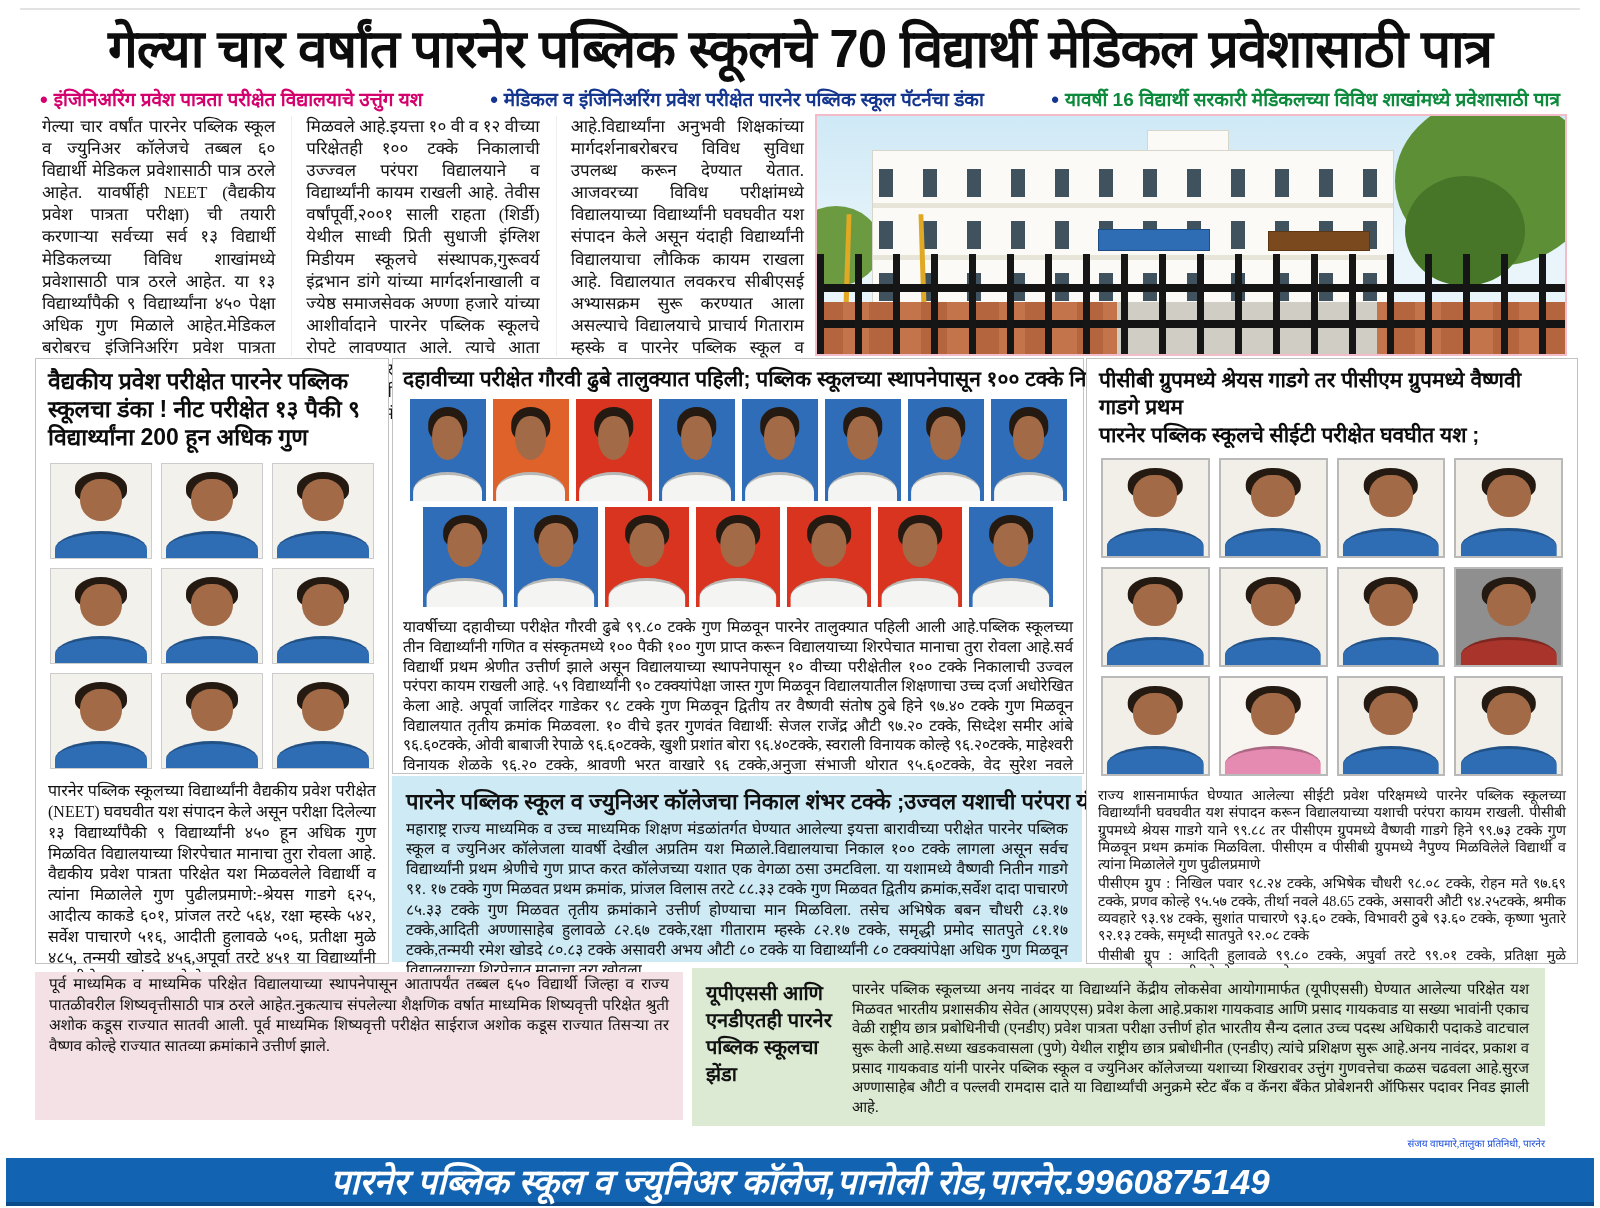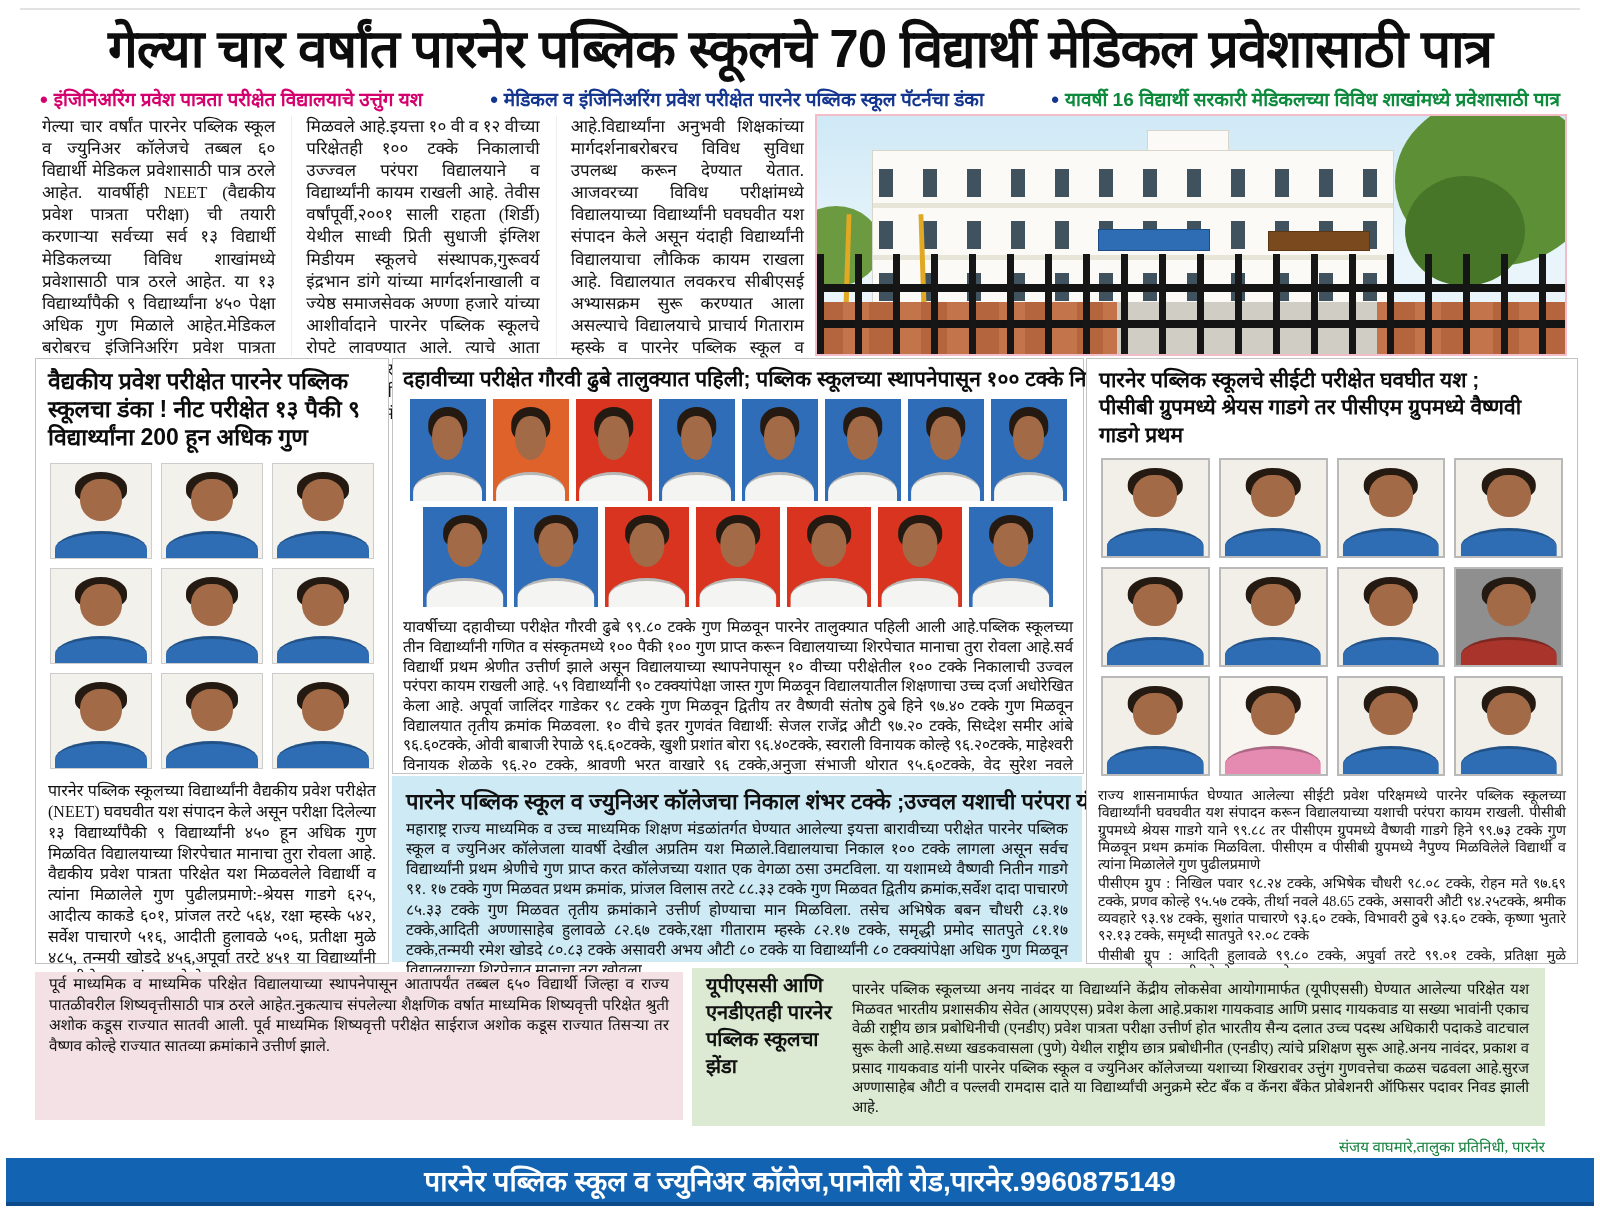--- a/index.html
+++ b/index.html
@@ -89,29 +89,29 @@
     font-size:22px;padding:9px 14px 2px;white-space:nowrap;}
   .blue-box .box-body{font-size:15.5px;line-height:1.3;text-align:justify;padding:2px 14px;}
 
   .pink-box{position:absolute;left:35px;top:972px;width:648px;height:148px;background:#f3e1e6;}
   .pink-box .box-heading{font-family:"Liberation Sans","DejaVu Sans",sans-serif;font-weight:bold;
     font-size:21px;padding:10px 14px 2px;white-space:nowrap;}
   .pink-box .box-body{font-size:15.3px;line-height:1.35;text-align:justify;padding:2px 14px;}
 
   .green-box{position:absolute;left:692px;top:968px;width:853px;height:158px;background:#dcead4;display:flex;}
   .green-title{width:128px;font-family:"Liberation Sans","DejaVu Sans",sans-serif;font-weight:bold;
-    font-size:20px;line-height:1.35;padding:4px 4px 0 14px;}
+    font-size:20px;line-height:1.35;padding:12px 4px 0 14px;}
   .green-body{flex:1;font-size:14.8px;line-height:1.33;text-align:justify;padding:12px 16px 0 14px;}
 
-  .byline{position:absolute;right:55px;top:1136px;font-size:15px;color:#15803d;}
+  .byline{position:absolute;right:55px;top:1136px;font-size:10px;color:#1d4ed8;}
 
   .footer-banner{position:absolute;left:6px;top:1158px;width:1588px;height:44px;background:#1263b2;
     border-bottom:4px solid #0c4a8a;display:flex;align-items:center;justify-content:center;}
   .footer-banner .txt{color:#ffffff;font-family:"Liberation Sans","DejaVu Sans",sans-serif;
-    font-weight:bold;font-size:28px;white-space:nowrap;}
+    font-weight:bold;font-size:35px;white-space:nowrap;font-style:italic;}
 </style>
 </head>
 <body>
 
 <div class="page">
 
   <div class="headline">गेल्या चार वर्षांत पारनेर पब्लिक स्कूलचे 70 विद्यार्थी मेडिकल प्रवेशासाठी पात्र</div>
   <div class="subheads">
     <div class="subhead sh1">
       <span class="bullet b1">•</span>
@@ -293,22 +293,22 @@
     <div class="body-text mid-body">यावर्षीच्या दहावीच्या परीक्षेत गौरवी ढुबे ९९.८० टक्के गुण मिळवून पारनेर तालुक्यात पहिली आली आहे.पब्लिक स्कूलच्या तीन विद्यार्थ्यांनी गणित व संस्कृतमध्ये १०० पैकी १०० गुण प्राप्त करून विद्यालयाच्या शिरपेचात मानाचा तुरा रोवला आहे.सर्व विद्यार्थी प्रथम श्रेणीत उत्तीर्ण झाले असून विद्यालयाच्या स्थापनेपासून १० वीच्या परीक्षेतील १०० टक्के निकालाची उज्वल परंपरा कायम राखली आहे. ५९ विद्यार्थ्यांनी ९० टक्क्यांपेक्षा जास्त गुण मिळवून विद्यालयातील शिक्षणाचा उच्च दर्जा अधोरेखित केला आहे. अपूर्वा जालिंदर गाडेकर ९८ टक्के गुण मिळवून द्वितीय तर वैष्णवी संतोष ठुबे हिने ९७.४० टक्के गुण मिळवून विद्यालयात तृतीय क्रमांक मिळवला. १० वीचे इतर गुणवंत विद्यार्थी: सेजल राजेंद्र औटी ९७.२० टक्के, सिध्देश समीर आंबे ९६.६०टक्के, ओवी बाबाजी रेपाळे ९६.६०टक्के, खुशी प्रशांत बोरा ९६.४०टक्के, स्वराली विनायक कोल्हे ९६.२०टक्के, माहेश्वरी विनायक शेळके ९६.२० टक्के, श्रावणी भरत वाखारे ९६ टक्के,अनुजा संभाजी थोरात ९५.६०टक्के, वेद सुरेश नवले ९५.४०टक्के,अनिरूध्द अनिल वैद्य ९५.२०टक्के, सृष्टी अनिल शर्मा ९५.२०टक्के, शुभा शंकर चेडे ९५ टक्के</div>
   </div>
 
   <div class="blue-box">
     <div class="box-heading">पारनेर पब्लिक स्कूल व ज्युनिअर कॉलेजचा निकाल शंभर टक्के ;उज्वल यशाची परंपरा यंदाही कायम</div>
     <div class="box-body">महाराष्ट्र राज्य माध्यमिक व उच्च माध्यमिक शिक्षण मंडळांतर्गत घेण्यात आलेल्या इयत्ता बारावीच्या परीक्षेत पारनेर पब्लिक स्कूल व ज्युनिअर कॉलेजला यावर्षी देखील अप्रतिम यश मिळाले.विद्यालयाचा निकाल १०० टक्के लागला असून सर्वच विद्यार्थ्यांनी प्रथम श्रेणीचे गुण प्राप्त करत कॉलेजच्या यशात एक वेगळा ठसा उमटविला. या यशामध्ये वैष्णवी नितीन गाडगे ९१. १७ टक्के गुण मिळवत प्रथम क्रमांक, प्रांजल विलास तरटे ८८.३३ टक्के गुण मिळवत द्वितीय क्रमांक,सर्वेश दादा पाचारणे ८५.३३ टक्के गुण मिळवत तृतीय क्रमांकाने उत्तीर्ण होण्याचा मान मिळविला. तसेच अभिषेक बबन चौधरी ८३.१७ टक्के,आदिती अण्णासाहेब हुलावळे ८२.६७ टक्के,रक्षा गीताराम म्हस्के ८२.१७ टक्के, समृद्धी प्रमोद सातपुते ८१.१७ टक्के,तन्मयी रमेश खोडदे ८०.८३ टक्के असावरी अभय औटी ८० टक्के या विद्यार्थ्यांनी ८० टक्क्यांपेक्षा अधिक गुण मिळवून विद्यालयाच्या शिरपेचात मानाचा तुरा खोवला.</div>
   </div>
 
   <div class="panel panel-right">
     <div class="sec-heading right-heading">
+      <div>पीसीबी ग्रुपमध्ये श्रेयस गाडगे तर पीसीएम ग्रुपमध्ये वैष्णवी गाडगे प्रथम</div>
       <div>पारनेर पब्लिक स्कूलचे सीईटी परीक्षेत घवघीत यश ;</div>
-      <div>पीसीबी ग्रुपमध्ये श्रेयस गाडगे तर पीसीएम ग्रुपमध्ये वैष्णवी गाडगे प्रथम</div>
     </div>
     <div class="right-grid">
         <div class="photo-cell" style="background: rgb(242, 239, 233);">
           <div class="av-hair"></div>
           <div class="av-head"></div>
           <div class="av-shirt" style="background:#2e6cb3"></div>
         </div>
         <div class="photo-cell" style="background: rgb(242, 239, 233);">
           <div class="av-hair"></div>
           <div class="av-head"></div>

